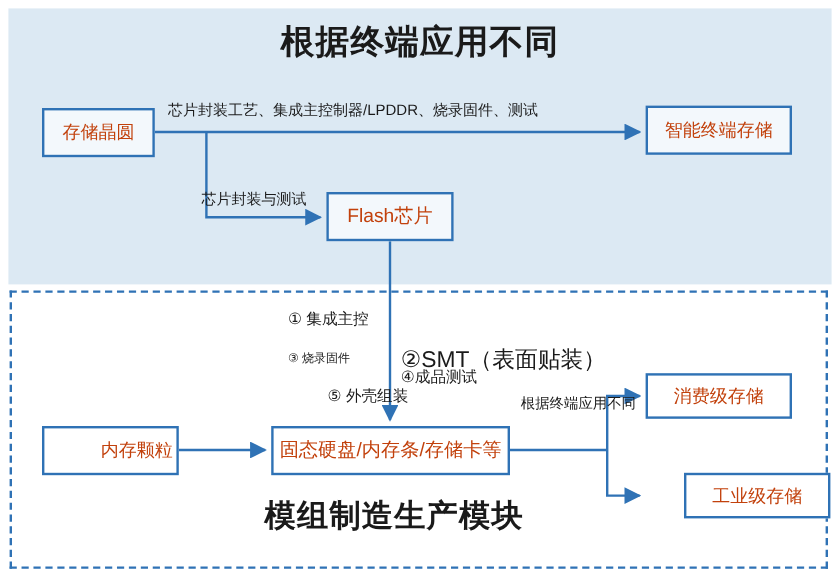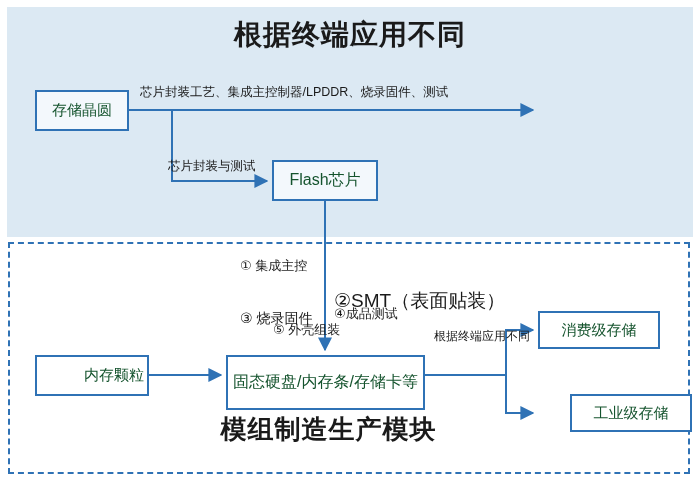--- a/index.html
+++ b/index.html
@@ -60,43 +60,43 @@
   }
   
   .node {
     position: absolute;
     box-sizing: border-box;
     border: 2px solid #2f72b5;
     background: #ffffff;
     display: flex;
     align-items: center;
     justify-content: center;
-    color: #14532d;
+    color: #c2410c;
     white-space: nowrap;
   }
   .node.on-blue { background: #f3f8fc; }
   #node-wafer      { left: 35px;  top: 90px;  width: 94px;  height: 41px;  font-size: 15px; }
   #node-smart      { left: 538px; top: 88px;  width: 122px; height: 41px;  font-size: 15px; }
   #node-flash      { left: 272px; top: 160px; width: 106px; height: 41px;  font-size: 16px; }
   #node-dram       { left: 35px;  top: 355px; width: 114px; height: 41px;  font-size: 15px; padding-left: 44px; }
-  #node-module     { left: 226px; top: 355px; width: 199px; height: 55px;  font-size: 16px; }
+  #node-module     { left: 226px; top: 355px; width: 199px; height: 41px;  font-size: 16px; }
   #node-consumer   { left: 538px; top: 311px; width: 122px; height: 38px;  font-size: 15px; }
   #node-industrial { left: 538px; top: 394px; width: 122px; height: 38px;  font-size: 15px; margin-left: 32px; }
 
   
   .edge-label {
     position: absolute;
     color: #1a1a1a;
     white-space: nowrap;
     line-height: 1.35;
   }
   #lbl-pkg-top   { left: 140px; top: 84px;  font-size: 12.5px; }
   #lbl-pkg-test  { left: 168px; top: 158px; font-size: 12.5px; }
   #lbl-step-1    { left: 240px; top: 257px; font-size: 13px; }
-  #lbl-step-3    { left: 240px; top: 293px; font-size: 14px; margin-top: 16px; }
+  #lbl-step-3    { left: 240px; top: 293px; font-size: 10px; }
   #lbl-step-5    { left: 240px; top: 321px; font-size: 13px; margin-left: 33px; }
   #lbl-step-2    { left: 334px; top: 254px; font-size: 19px; margin-top: 34px; }
   #lbl-step-4    { left: 334px; top: 305px; font-size: 13px; }
   #lbl-terminal  { left: 434px; top: 328px; font-size: 12px; text-align: center; width: 66px; }
 
   
   #wires {
     position: absolute;
     left: 0; top: 0;
     width: 700px;
@@ -131,20 +131,21 @@
     <path d="M 425 375 L 506 375" stroke="#2f72b5" stroke-width="2" fill="none"></path>
     <path d="M 506 375 L 506 330 L 533 330" stroke="#2f72b5" stroke-width="2" fill="none" marker-end="url(#arrow)"></path>
     <path d="M 506 375 L 506 413 L 533 413" stroke="#2f72b5" stroke-width="2" fill="none" marker-end="url(#arrow)"></path>
   </svg>
 
   <div class="section-title" id="title-top">根据终端应用不同</div>
   <div class="section-title" id="title-bottom">模组制造生产模块</div>
 
   <div class="node on-blue" id="node-wafer">存储晶圆</div>
 
+  <div class="node on-blue" id="node-smart">智能终端存储</div>
 
   <div class="node on-blue" id="node-flash">Flash芯片</div>
 
   <div class="node" id="node-dram">内存颗粒</div>
 
   <div class="node" id="node-module">固态硬盘/内存条/存储卡等</div>
 
   <div class="node" id="node-consumer">消费级存储</div>
 
   <div class="node" id="node-industrial">工业级存储</div>

